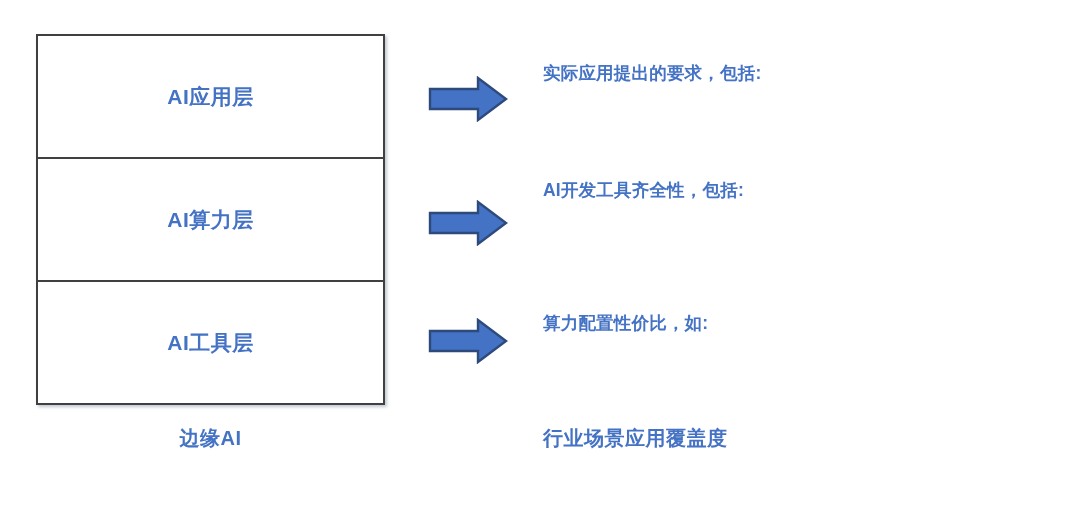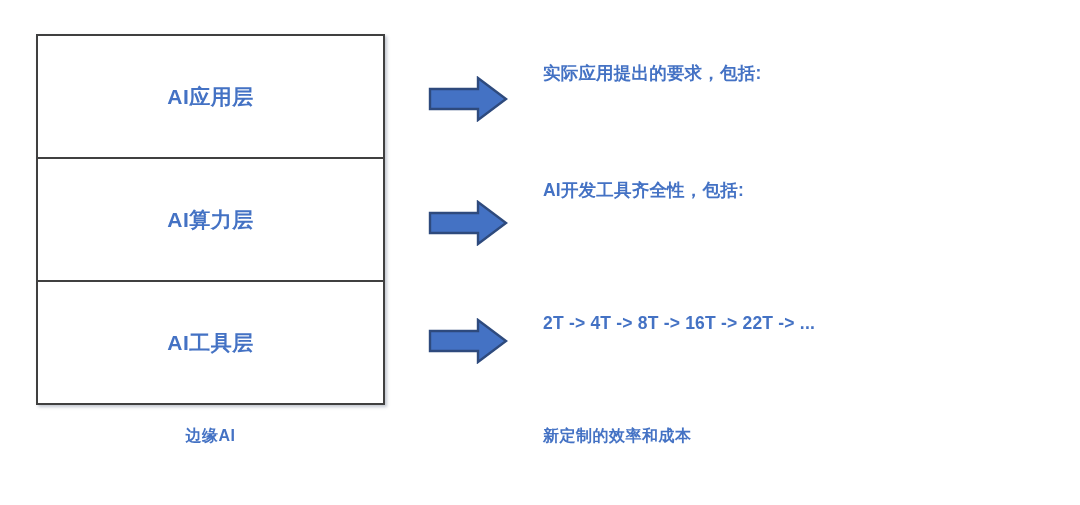--- a/index.html
+++ b/index.html
@@ -83,21 +83,21 @@
     font-weight: bold;
     color: #4472c4;
     line-height: 30px;
     white-space: nowrap;
     letter-spacing: 0.2px;
   }
 
   
   .caption {
     position: absolute;
-    font-size: 16px;
+    font-size: 20px;
     font-weight: bold;
     color: #4472c4;
     line-height: 1;
     text-align: center;
     letter-spacing: 0.5px;
   }
   .caption-left {
     left: 36px;
     top: 428px;
     width: 349px;
@@ -144,19 +144,19 @@
 
   <div class="req-block req-1">
     <div class="req-line">实际应用提出的要求，包括:</div>
   </div>
 
   <div class="req-block req-2">
     <div class="req-line">AI开发工具齐全性，包括:</div>
   </div>
 
   <div class="req-block req-3">
-    <div class="req-line">2T -&gt; 4T -&gt; 8T -&gt; 16T -&gt; 22T -&gt; ...</div>
+    <div class="req-line">算力配置性价比，如:</div>
   </div>
 
   <div class="caption caption-left">边缘AI</div>
-  <div class="caption caption-right">新定制的效率和成本</div>
+  <div class="caption caption-right">行业场景应用覆盖度</div>
 
 </div>
 
 </body></html>

